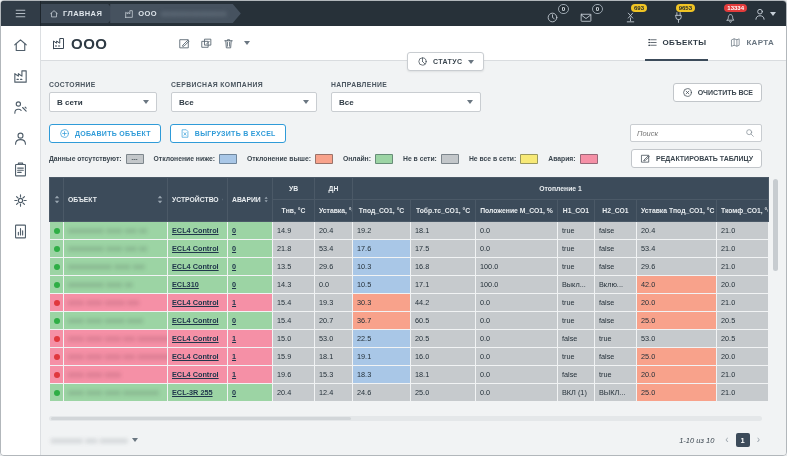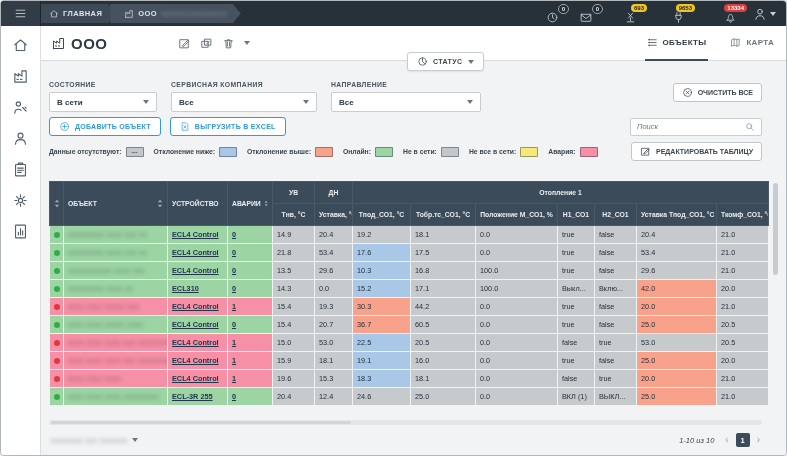--- a/index.html
+++ b/index.html
@@ -43,34 +43,34 @@
   .status-btn { position:absolute; top:-9px; left:366px; height:19px; background:#fff; border:1px solid #c9cdd1; border-radius:3px; display:flex; align-items:center; gap:5px; padding:0 9px; font-size:7px; font-weight:bold; color:#3b464f; letter-spacing:.4px; cursor:pointer; box-shadow:0 1px 2px rgba(0,0,0,.08); z-index:3; font-family:inherit; }
 
   .filter-row { display:flex; align-items:flex-start; margin-top:20px; }
   .filter-group { margin-right:14px; }
   .filter-label { font-size:6.8px; font-weight:bold; color:#4a555f; letter-spacing:.4px; margin-bottom:4px; }
   .selectbox { background:#fff; border:1px solid #c9cdd1; border-radius:2px; height:20px; display:flex; align-items:center; padding:0 7px; font-size:8px; font-weight:bold; color:#2e3a44; cursor:pointer; }
   .selectbox .caret { margin-left:auto; }
   .w-state { width:108px; } .w-company { width:146px; } .w-direction { width:150px; }
   .clear-btn { margin-left:auto; margin-top:2px; height:19px; background:#fff; border:1px solid #c2c6ca; border-radius:3px; display:flex; align-items:center; gap:5px; padding:0 8px; font-size:7px; font-weight:bold; color:#3b464f; cursor:pointer; font-family:inherit; }
 
-  .actions-row { display:flex; align-items:center; margin-top:5px; }
+  .actions-row { display:flex; margin-top:12px; }
   .btn-blue { height:19px; background:#fff; border:1px solid #2f9bd8; border-radius:3px; color:#2f9bd8; display:flex; align-items:center; gap:5px; padding:0 9px; font-size:7px; font-weight:bold; letter-spacing:.3px; cursor:pointer; margin-right:9px; font-family:inherit; }
   .searchbox { margin-left:auto; width:132px; height:18px; background:#fff; border:1px solid #c9cdd1; border-radius:2px; display:flex; align-items:center; padding:0 6px; }
   .searchbox input { border:none; outline:none; flex:1; font-size:7.5px; font-style:italic; color:#333; background:transparent; min-width:0; font-family:inherit; }
   .searchbox .sic { color:#7a858e; display:flex; }
 
   .legend-row { display:flex; align-items:center; margin-top:6px; }
   .legend-items { display:flex; align-items:center; gap:10px; }
   .legend-item { display:flex; align-items:center; gap:4px; font-size:6.8px; font-weight:bold; color:#3b464f; }
   .swatch { width:18px; height:10px; border:1px solid rgba(40,55,65,.45); border-radius:1px; display:flex; align-items:center; justify-content:center; font-size:6px; color:#38424a; }
   .edit-table-btn { margin-left:auto; height:19px; background:#fff; border:1px solid #c2c6ca; border-radius:3px; display:flex; align-items:center; gap:5px; padding:0 8px; font-size:7px; font-weight:bold; color:#3b464f; cursor:pointer; font-family:inherit; }
 
   
-  .table-wrap { display:flex; margin-top:20px; align-items:stretch; }
+  .table-wrap { display:flex; margin-top:9px; align-items:stretch; }
   table.grid { border-collapse:collapse; table-layout:fixed; width:719px; flex:none; }
   .grid th, .grid td { border:1px solid #f1f3f4; overflow:hidden; white-space:nowrap; }
   .grid thead th { background:#3c4b5a; color:#e9edf0; font-size:6.8px; font-weight:bold; border:1px solid #4b5967; height:22px; padding:0 4px; }
   .grid thead .th-flex { display:flex; align-items:center; gap:3px; }
   .grid thead .th-flex .lbl { flex:1; text-align:left; }
   .grid td { height:18px; font-size:7.3px; color:#25313a; padding:0 4px; background:#c6cacd; }
   td.c-low { background:#a9c7e7; }
   td.c-high { background:#f8a28b; }
   tr.online td.ident { background:#9cd4a4; }
   tr.alarm  td.ident { background:#f590a6; }
@@ -503,21 +503,21 @@
                 </tr>
                 <tr class="online">
                   <td class="ident dotcell">
                     <span class="dot" style="display: block;"></span>
                   </td>
                   <td class="ident"><span class="mask">xxxxxxxxx xxxx xx</span></td>
                   <td class="ident"><a>ECL310</a></td>
                   <td class="ident"><a>0</a></td>
                   <td>14.3</td>
                   <td>0.0</td>
-                  <td class="c-low">15.2</td>
+                  <td class="c-low">10.5</td>
                   <td>17.1</td>
                   <td>100.0</td>
                   <td>Выкл...</td>
                   <td>Вклю...</td>
                   <td class="c-high">42.0</td>
                   <td>20.0</td>
                 </tr>
                 <tr class="alarm">
                   <td class="ident dotcell">
                     <span class="dot" style="display: block;"></span>

